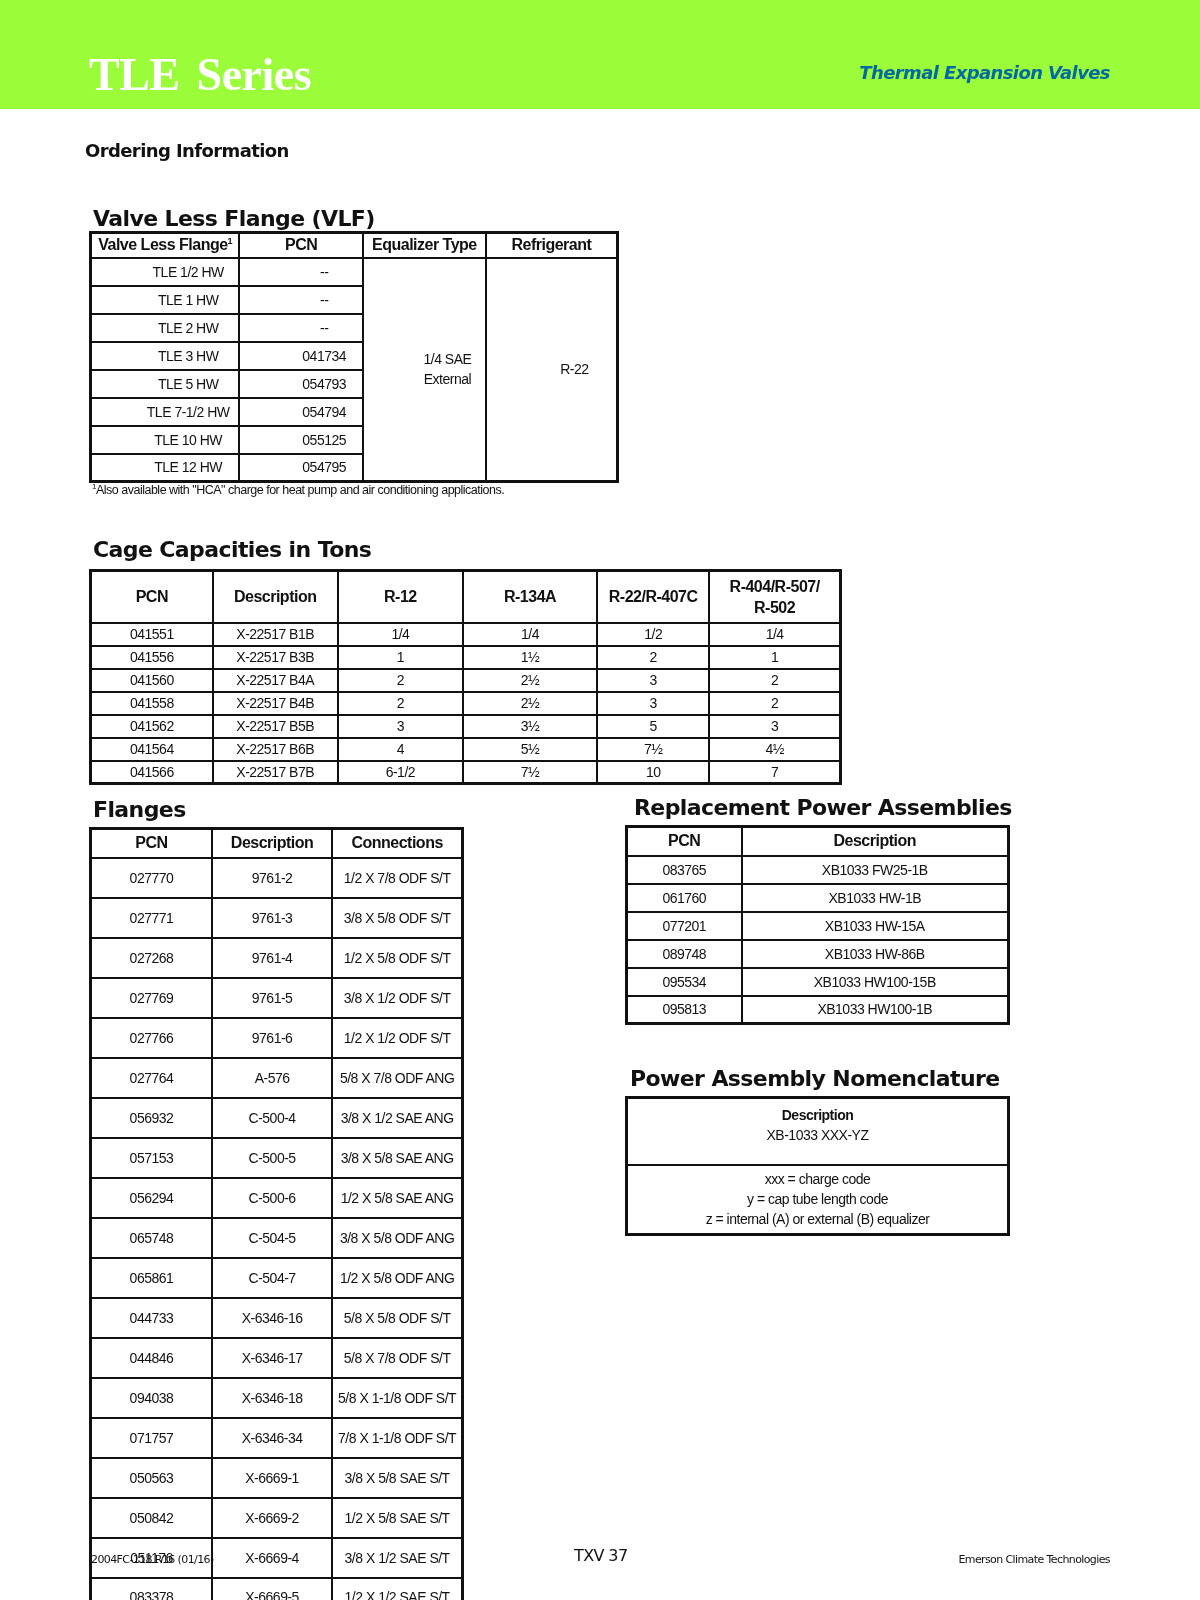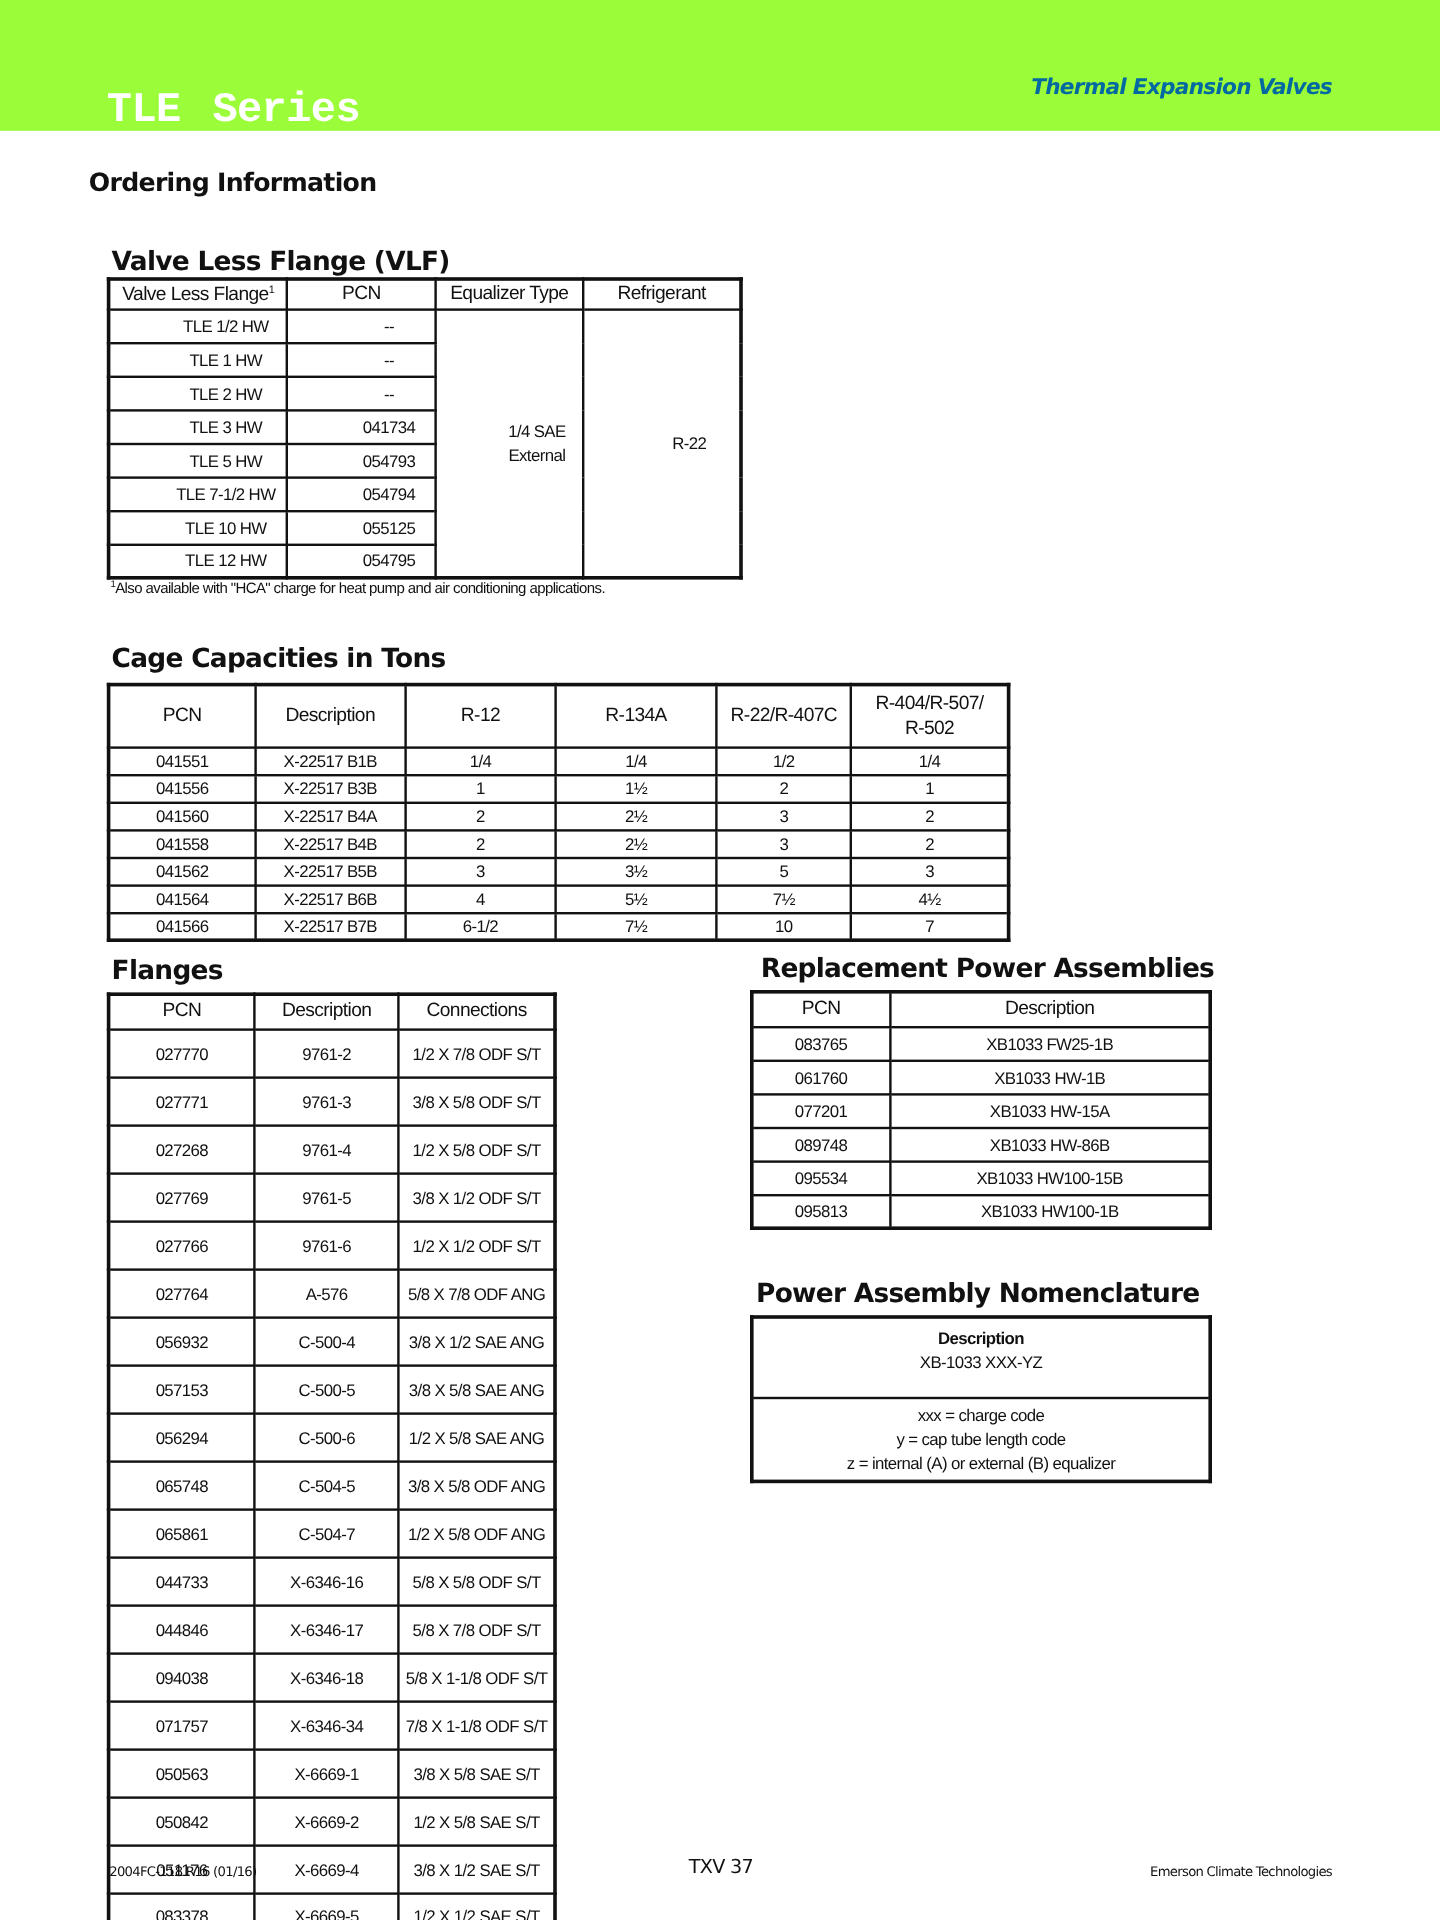--- a/index.html
+++ b/index.html
@@ -1,29 +1,29 @@
 <!DOCTYPE html>
 <html><head>
 <meta charset="utf-8">
 <style>
   * { box-sizing: border-box; margin: 0; padding: 0; }
   html, body { width: 1200px; height: 1600px; background: #ffffff; overflow: hidden; }
   body { position: relative; font-family: "Liberation Sans", sans-serif; color: #111; }
 
   .banner { position: absolute; left: 0; top: 0; width: 1200px; height: 109px; background: #9bfd3a; }
-  .banner-title { position: absolute; left: 89px; top: 48px; font-family: Liberation Mono, monospace; font-weight: bold; font-size: 35px; color: #fff; letter-spacing: -0.5px; word-spacing: 6px; margin-top: 24px; }
+  .banner-title { position: absolute; left: 89px; top: 48px; font-family: Liberation Serif, serif; font-weight: bold; font-size: 46px; color: #fff; letter-spacing: -0.5px; word-spacing: 6px; }
   .banner-subtitle { position: absolute; right: 90px; top: 62px; font-family: "DejaVu Sans", sans-serif; font-weight: bold; font-style: italic; font-size: 18px; color: #0369a1; letter-spacing: -0.6px; }
 
   .heading { position: absolute; font-family: "DejaVu Sans", sans-serif; font-weight: bold; color: #111; letter-spacing: -0.6px; white-space: nowrap; }
-  .h-order { left: 74px; top: 140px; font-size: 21px; }
+  .h-order { left: 85px; top: 140px; font-size: 18px; }
   .h-section { font-size: 22px; }
 
   table { position: absolute; border-collapse: collapse; font-family: "Liberation Sans", sans-serif; }
   td, th { border: 2px solid #111; text-align: center; vertical-align: middle; font-size: 14px; font-weight: normal; letter-spacing: -0.5px; padding: 0; }
-  th { font-weight: normal; font-size: 16px; margin-top: 33px; }
+  th { font-weight: bold; font-size: 16px; margin-top: 33px; }
   table.outer { border: 3px solid #111; }
 
   
   #vlf { left: 89px; top: 231px; width: 530px; }
   #vlf th { height: 25px; font-size: 16px; }
   #vlf td { height: 28px; padding-left: 46px; }
   #vlf .c1 { width: 148px; } #vlf .c2 { width: 123px; } #vlf .c3 { width: 122px; } #vlf .c4 { width: 131px; }
   .footnote { position: absolute; left: 92px; top: 482px; font-size: 12.5px; letter-spacing: -0.5px; }
   .footnote sup { font-size: 8px; }
 

